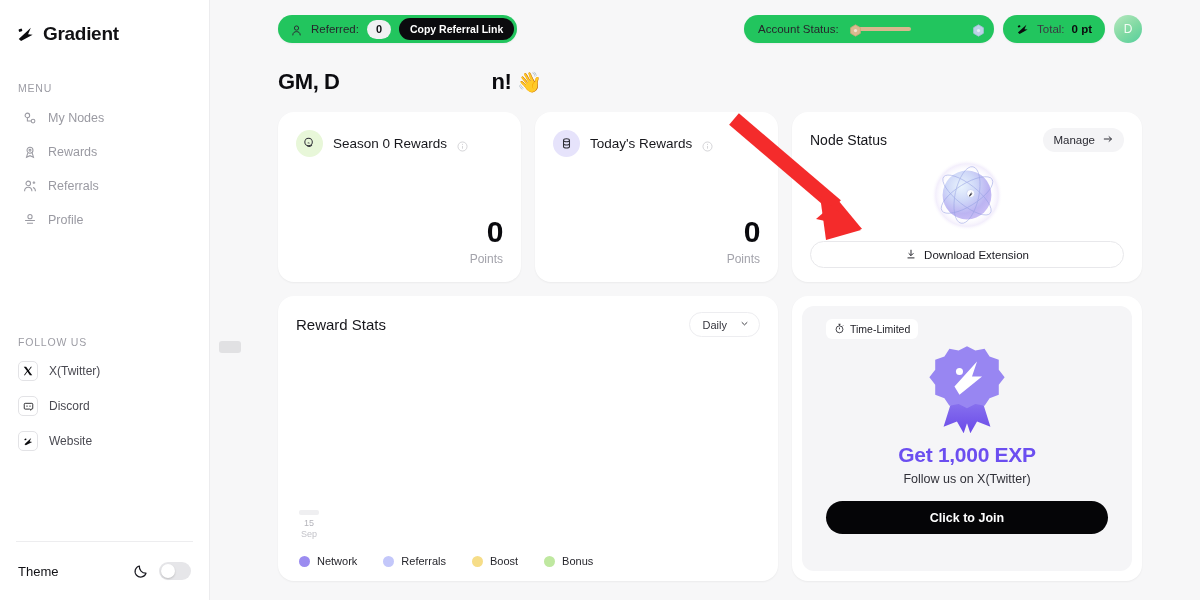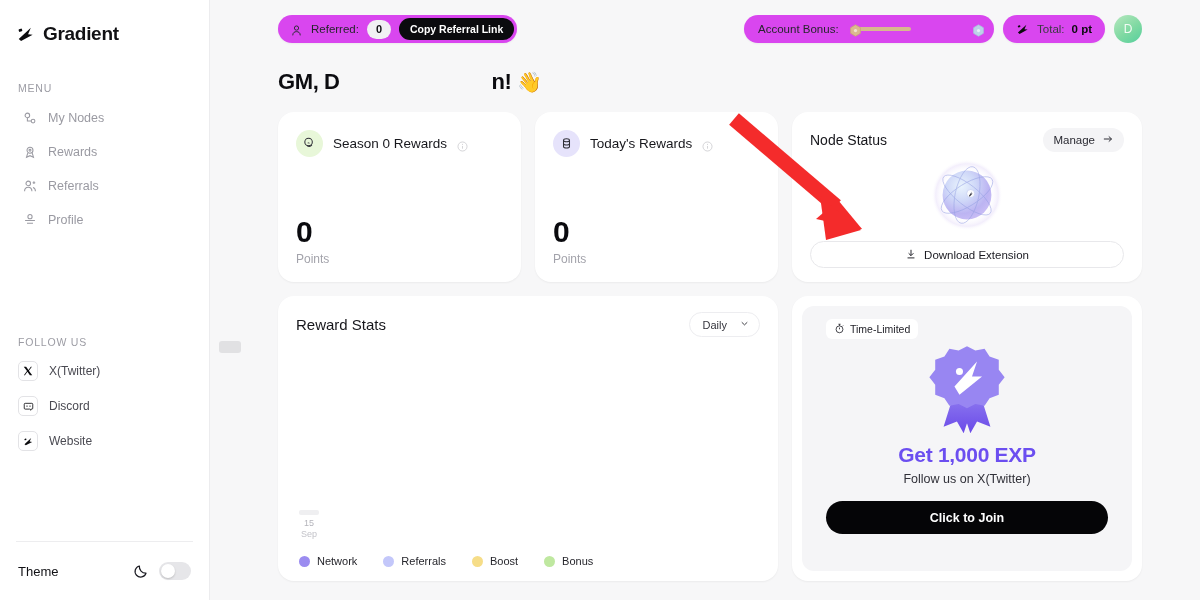--- a/index.html
+++ b/index.html
@@ -66,21 +66,21 @@
   .collapse-handle {
     position: absolute; right: -32px; top: 341px;
     width: 22px; height: 12px; border-radius: 3px; background: #e1e1e3; cursor: pointer;
   }
 
   
   .main { flex: 1 1 auto; height: 600px; position: relative; padding: 0 62px 0 68px; }
 
   .topbar { height: 58px; display: flex; align-items: center; }
   .pill {
-    background: #d946ef; border-radius: 999px; height: 28px;
+    background: #22c55e; border-radius: 999px; height: 28px;
     display: flex; align-items: center; box-shadow: 0 1px 2px rgba(16,16,20,.05);
   }
   .referred-pill { padding-left: 12px; gap: 8px; padding-right: 3px; }
   .referred-ic { width: 13px; height: 13px; flex: 0 0 13px; }
   .referred-txt { font-size: 11.5px; color: #26262c; }
   .referred-count {
     background: #f1f1f3; border-radius: 999px; min-width: 24px; height: 19px;
     display: flex; align-items: center; justify-content: center;
     font-size: 11px; font-weight: 700; color: #111115; padding: 0 7px;
   }
@@ -111,21 +111,21 @@
 
   .greeting {
     height: 40px; display: flex; align-items: center;
     font-size: 22px; font-weight: 700; color: #0c0c10; letter-spacing: -.4px;
     margin-top: 4px;
   }
   .greet-gap { display: inline-block; width: 152px; }
   .wave { font-size: 20px; margin-left: 6px; }
 
   
-  .grid-top { display: flex; gap: 14px; margin-top: 10px; }
+  .grid-top { display: flex; gap: 14px; margin-top: 10px; text-align: right; }
   .card {
     background: #fff; border-radius: 16px; box-shadow: 0 1px 2px rgba(16,16,20,.05);
   }
   .card-sm { width: 243px; height: 170px; padding: 18px 18px 16px; display: flex; flex-direction: column; }
   .card-head { display: flex; align-items: center; gap: 10px; }
   .badge-ic { width: 27px; height: 27px; border-radius: 50%; display: flex; align-items: center; justify-content: center; flex: 0 0 27px; }
   .badge-green { background: #e8f7d9; }
   .badge-purple { background: #e6e3fb; }
   .card-title { font-size: 13.5px; color: #17171c; }
   .info-ic { width: 11px; height: 11px; flex: 0 0 11px; opacity: .45; }
@@ -320,21 +320,21 @@
           </svg>
         </span>
         <span class="referred-txt">Referred:</span>
         <span class="referred-count">0</span>
         <span class="copy-btn">Copy Referral Link</span>
       </div>
 
       <div class="topbar-right">
 
         <div class="pill status-pill">
-          <span class="status-lbl">Account Bonus:</span>
+          <span class="status-lbl">Account Status:</span>
           <span class="slider-wrap">
             <span class="slider-track"></span>
             <span class="slider-fill"></span>
             <span class="hexknob start">
               <svg viewBox="0 0 16 16" width="13" height="13">
                 <polygon points="8,1 14,4.5 14,11.5 8,15 2,11.5 2,4.5" fill="#dcb98f" stroke="#c9a578" stroke-width="1"></polygon>
                 <circle cx="8" cy="8" r="2" fill="#f3e4d1"></circle>
               </svg>
             </span>
             <span class="hexknob end">

